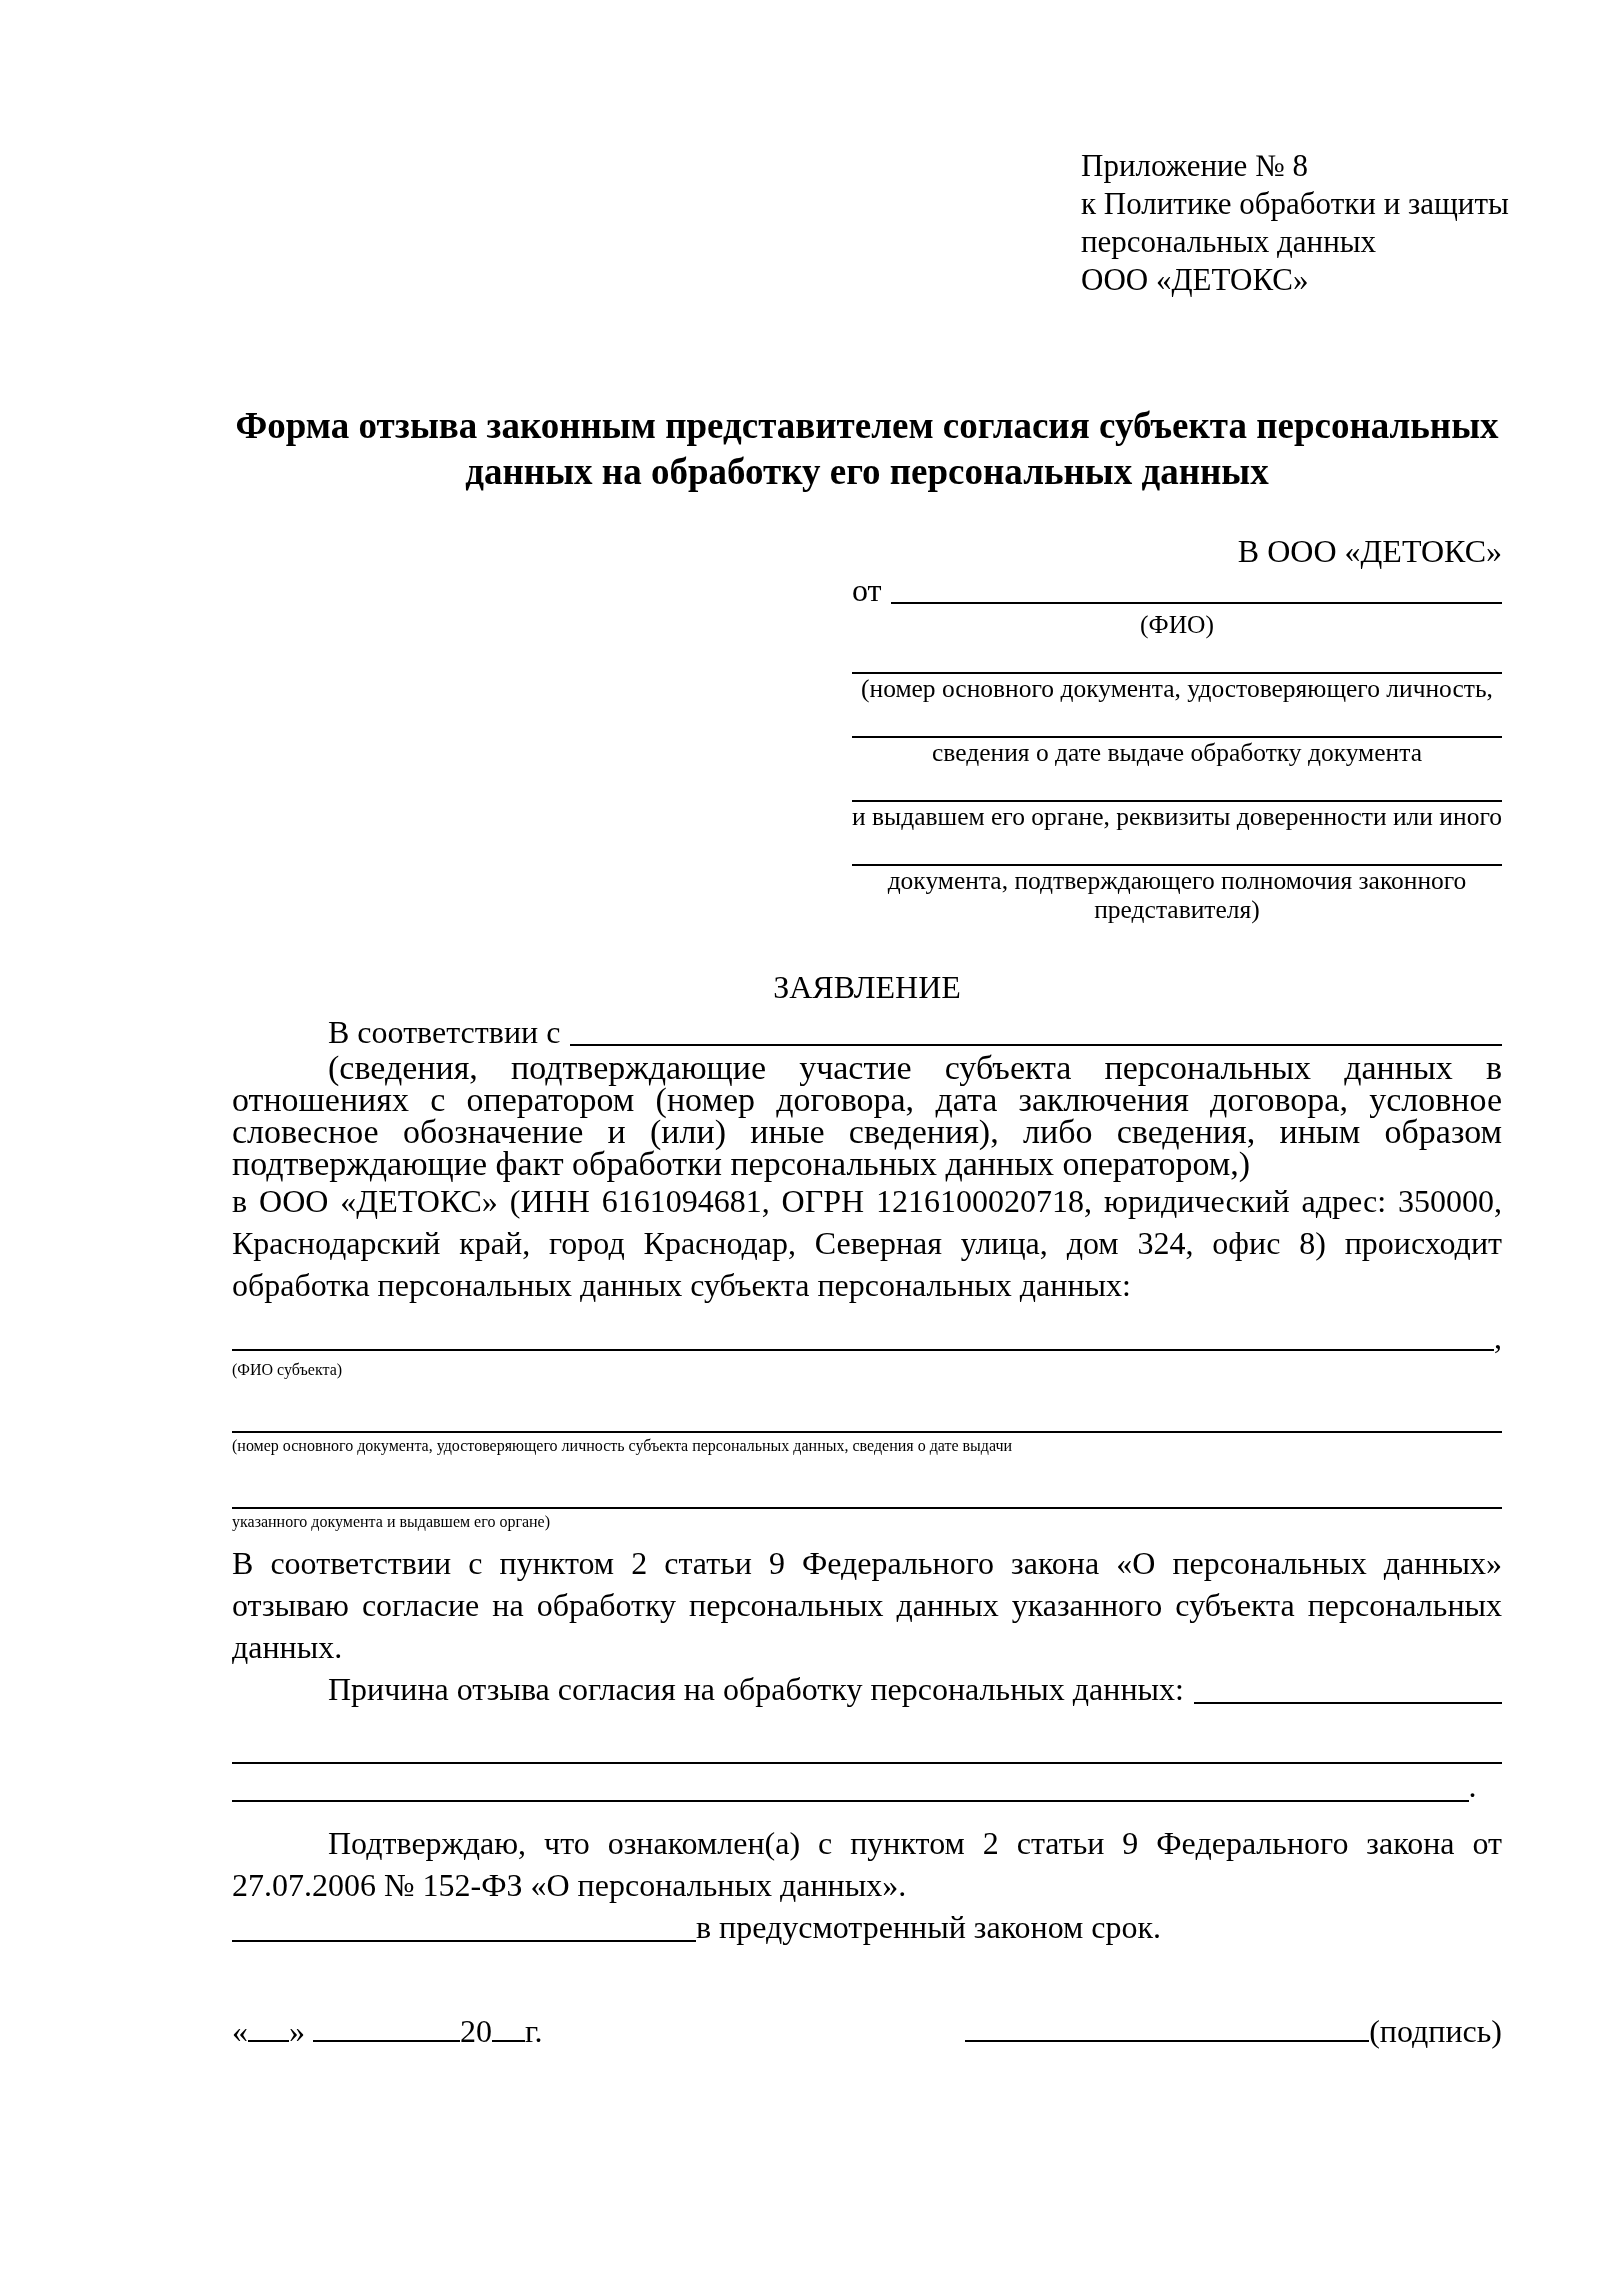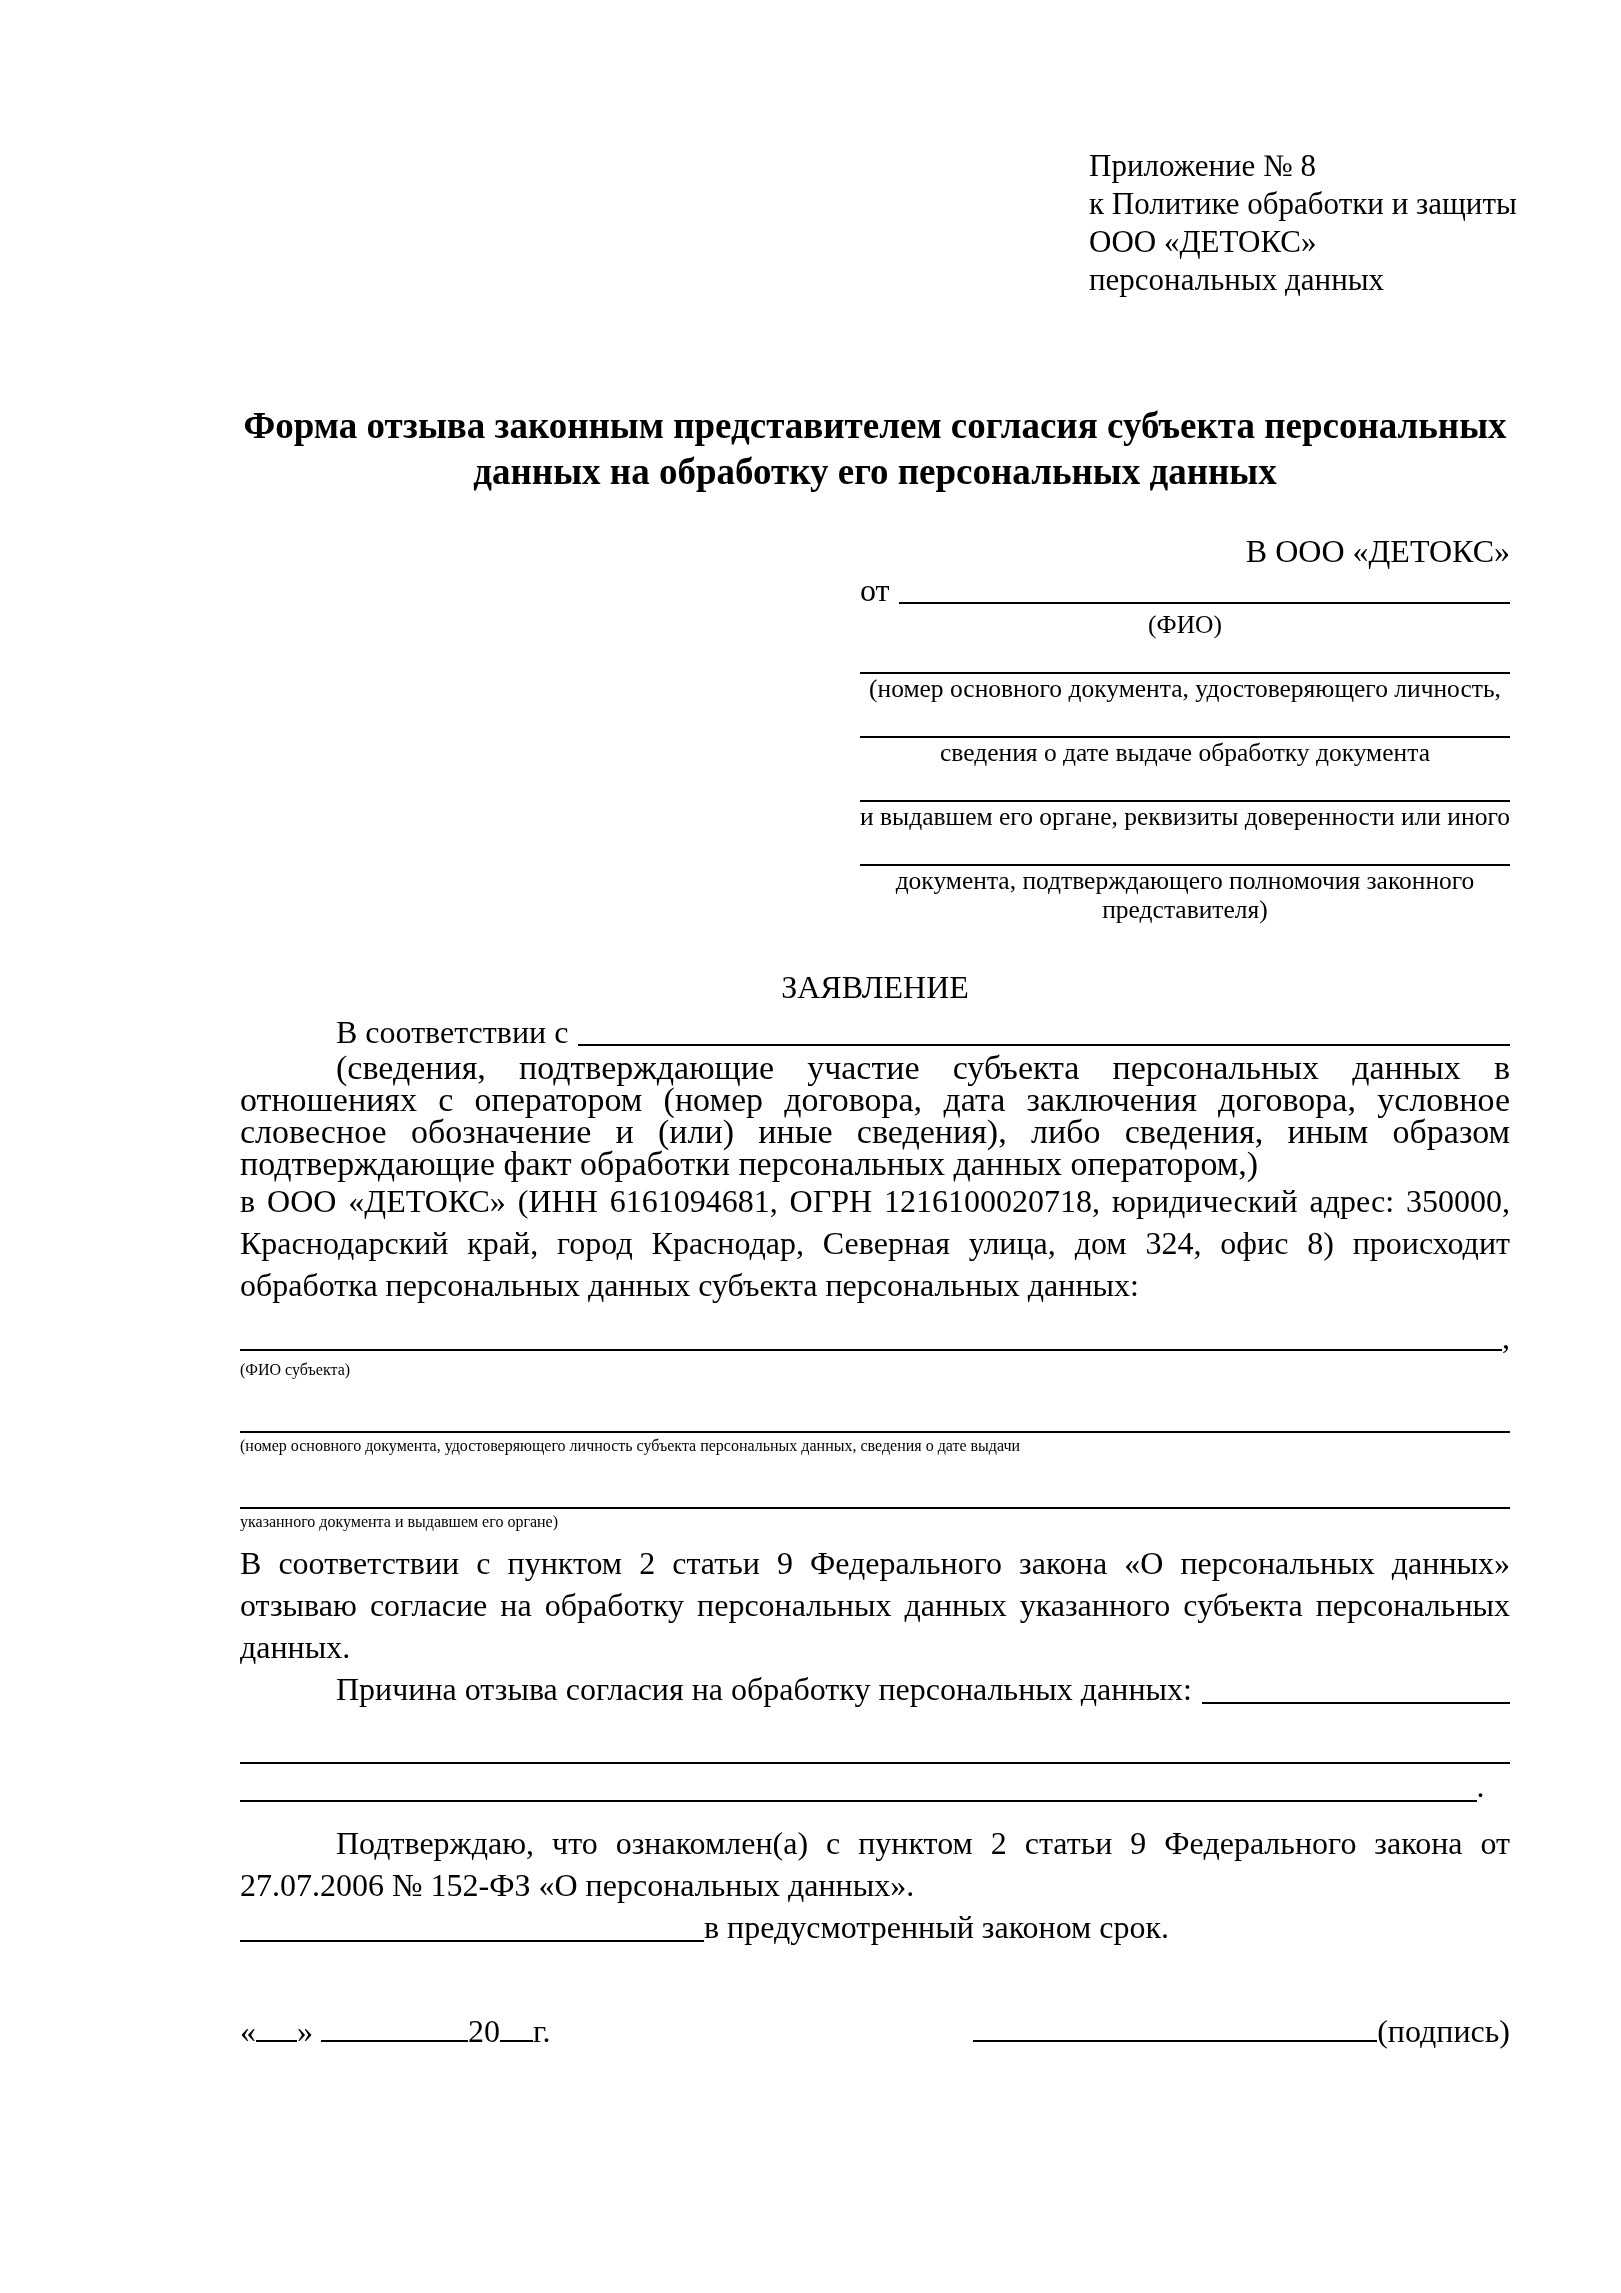--- a/index.html
+++ b/index.html
@@ -5,21 +5,21 @@
   html, body { margin: 0; padding: 0; background: #ffffff; }
   .page {
     position: relative;
     width: 1621px;
     height: 2294px;
     background: #ffffff;
     color: #000000;
     font-family: "Liberation Serif", "DejaVu Serif", serif;
     overflow: hidden;
   }
-  .content { position: absolute; left: 240px; top: 0; width: 1270px; }
+  .content { position: absolute; left: 232px; top: 0; width: 1270px; }
 
   .doc-header { margin-top: 147px; padding-left: 849px; font-size: 31px; line-height: 38px; white-space: nowrap; }
 
   .title { margin-top: 104px; text-align: center; font-weight: bold; font-size: 37px; line-height: 46px; }
 
   .addressee { margin-top: 37px; margin-left: 620px; width: 650px; font-size: 32px; }
   .addr-to { line-height: 39px; text-align: right; }
   .row { display: flex; }
   .fill { flex: 1; border-bottom: 2.9px solid #000; margin-bottom: 5.9px; }
   .addr-from { line-height: 39px; height: 39px; }
@@ -63,22 +63,22 @@
 </style>
 </head>
 <body>
 
 <div class="page">
   <div class="content">
 
     <div class="doc-header">
       <div>Приложение № 8</div>
       <div>к Политике обработки и защиты</div>
+      <div>персональных данных</div>
       <div>ООО «ДЕТОКС»</div>
-      <div>персональных данных</div>
     </div>
 
     <div class="title">Форма отзыва законным представителем согласия субъекта персональных данных на обработку его персональных данных</div>
 
     <div class="addressee">
       <div class="addr-to">В ООО «ДЕТОКС»</div>
       <div class="row addr-from">
         <span class="label">от</span>
         <span class="fill"></span>
       </div>

